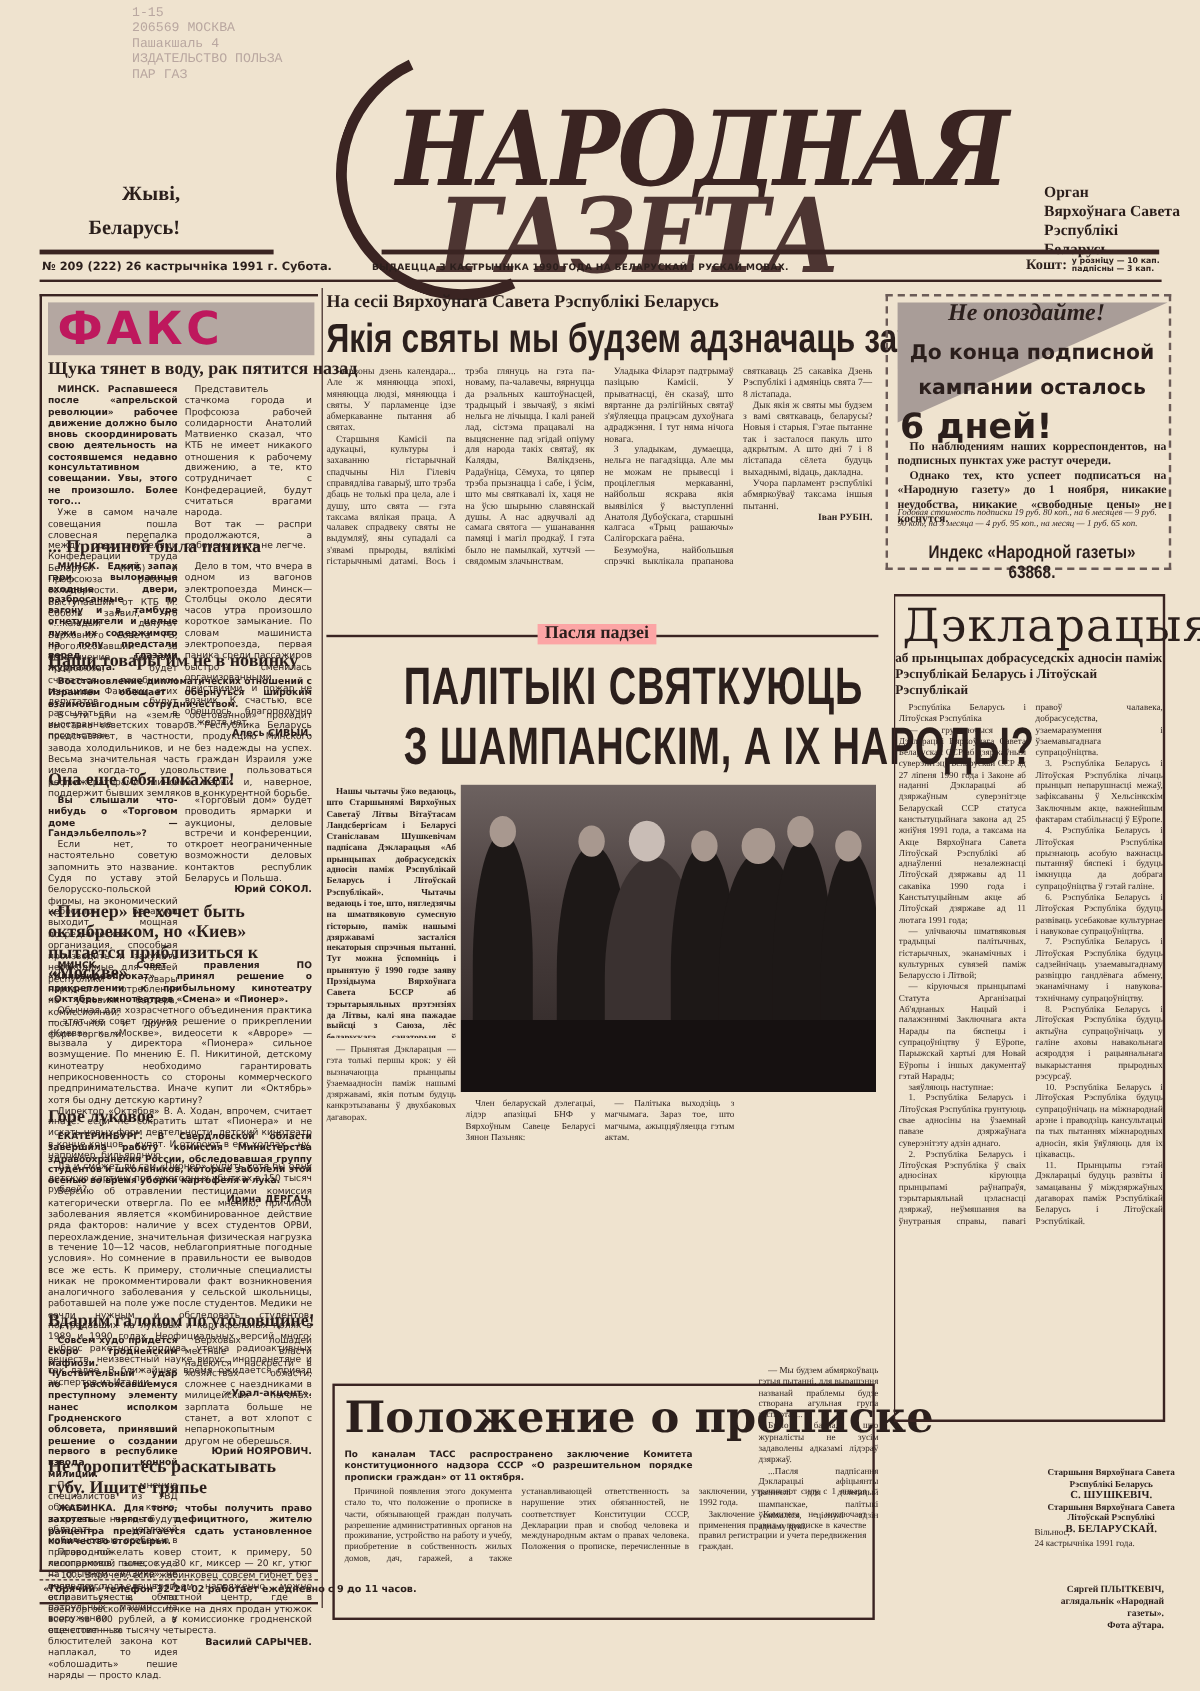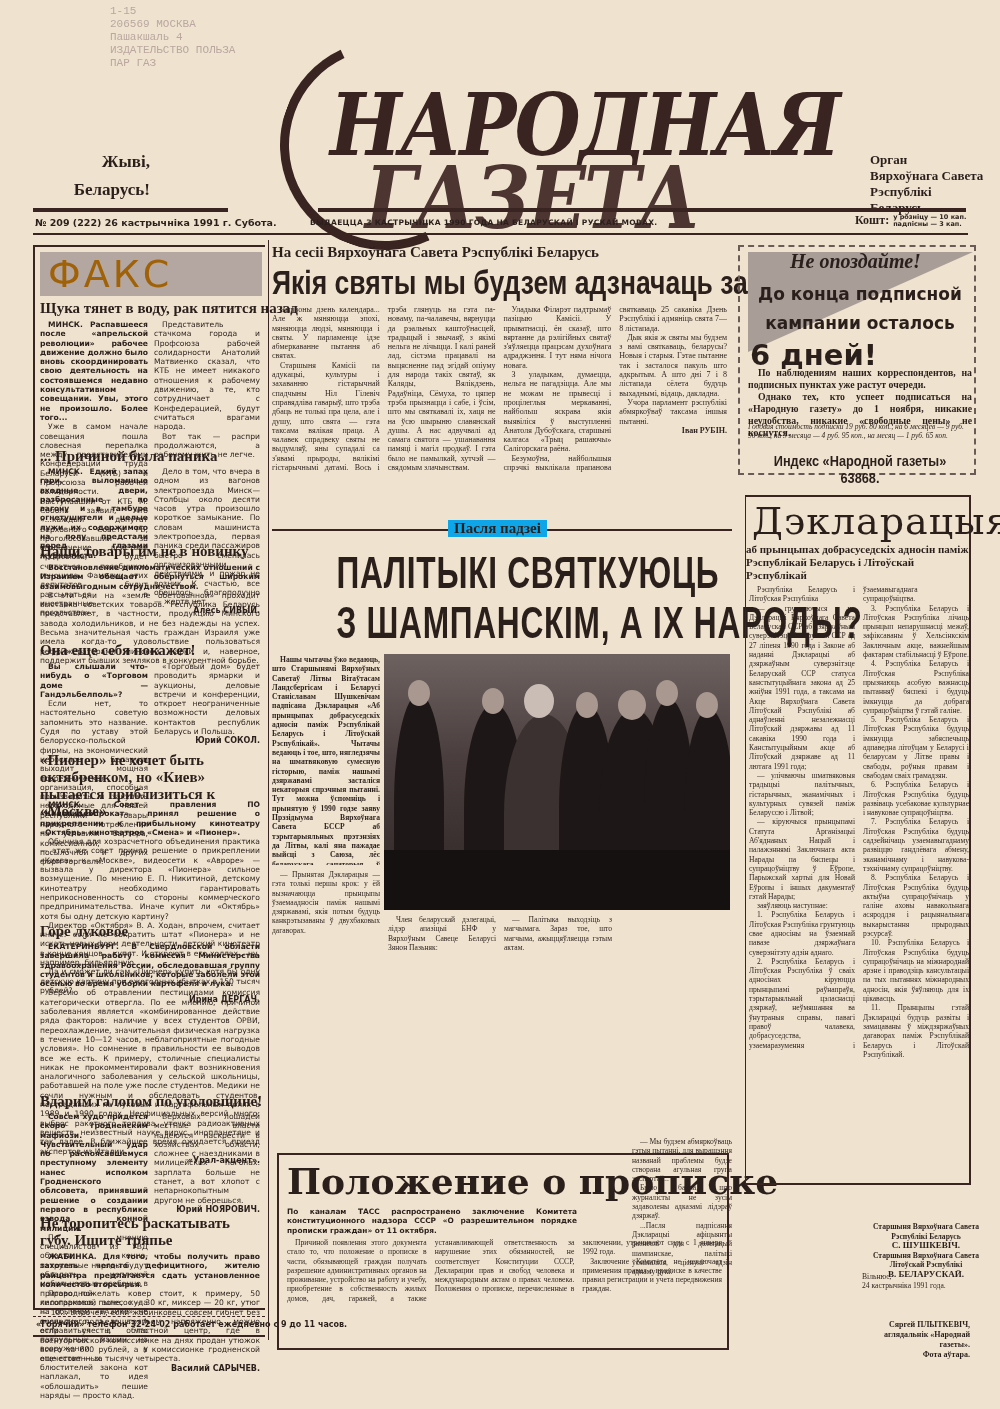--- a/index.html
+++ b/index.html
@@ -24,33 +24,33 @@
   .rule-thick { height: 4px; background: #3a2422; }
   .rule-thin { height: 2px; background: #3a2422; }
   .issue-line { left: 35px; top: 217px; font-size: 9.5px; font-weight: bold; }
   .publish-line { left: 310px; top: 218px; font-size: 7.5px; font-weight: bold; letter-spacing: .3px; }
   .price { left: 855px; top: 213px; font-size: 12px; font-weight: bold; display:flex; align-items:center; gap: 4px; }
   .price small { font-size: 6.5px; line-height: 7px; display:block; font-family: "DejaVu Sans", sans-serif; }
 
   
   .left-frame { left: 33px; top: 245px; width: 232px; height: 1065px; border: 2px solid #3a2422; border-right: none; }
   .fax-banner { left: 40px; top: 252px; width: 222px; height: 44px; background: #b4a7a1; }
-  .fax-title { left: 48px; top: 252px; font-family: "DejaVu Sans", sans-serif; font-size: 38px; letter-spacing: 3px; color: #a16207; line-height: 44px; }
+  .fax-title { left: 48px; top: 252px; font-family: "DejaVu Sans", sans-serif; font-size: 38px; letter-spacing: 3px; color: #be185d; line-height: 44px; font-weight: bold; }
   .lh { font-size: 15px; font-weight: bold; line-height: 17px; }
   .col { font-size: 7.6px; line-height: 9.3px; text-align: justify; }
   .col p { text-indent: 8px; }
   .col .lead { font-weight: bold; }
   .sig { font-size: 8px; font-weight: bold; text-align: right; }
 
   
   .session-hd { left: 272px; top: 244px; font-size: 15px; font-weight: bold; }
   .session-title { left: 272px; top: 262px; font-family: "Liberation Sans", sans-serif; font-weight: bold; font-size: 34px; line-height: 40px; transform: scaleX(0.78); transform-origin:left; white-space: nowrap; }
   .colrule { width: 1px; background: #3a2422; }
   .kicker-rule { left: 272px; top: 529px; width: 460px; height: 2px; background:#3a2422; }
-  .kicker { left: 448px; top: 520px; background:#0ea5e9; padding: 0 6px; font-size: 15px; font-weight: bold; }
+  .kicker { left: 448px; top: 520px; background:#fca5a5; padding: 0 6px; font-size: 15px; font-weight: bold; }
   .big-hd { left: 272px; top: 548px; width: 460px; text-align:center; font-family:"Liberation Sans", sans-serif; font-weight:bold; font-size: 44px; line-height: 50px; transform: scaleX(0.72); transform-origin: center; white-space:nowrap; letter-spacing: 1px; }
   .photo { left: 384px; top: 654px; width: 346px; height: 256px; background: linear-gradient(180deg,#6d6260 0%,#4a3f3e 40%,#2d2524 100%); overflow:hidden; }
   .photo .fig { position:absolute; border-radius: 50% 50% 0 0; background:#1d1817; }
   .photo .head { position:absolute; width:22px; height:26px; border-radius:50%; background:#a8988f; }
   .photo .table { position:absolute; left:0; bottom:0; width:100%; height:60px; background:#161111; }
 
   .pol-box { left: 277px; top: 1153px; width: 452px; height: 197px; border: 2px solid #3a2422; }
   .pol-title { left: 287px; top: 1158px; font-family: "DejaVu Serif", serif; font-weight: bold; font-size: 36px; line-height: 46px; }
 
   
@@ -274,21 +274,20 @@
 <div class="abs col" style="left:749px;top:585px;width:220px;column-count:2;column-gap:8px;height:500px;overflow:hidden;font-size:7.6px;">
   <p>Рэспубліка Беларусь і Літоўская Рэспубліка</p>
   <p>— грунтуючыся на Дэкларацыі Вярхоўнага Савета Беларускай ССР аб дзяржаўным суверэнітэце Беларускай ССР ад 27 ліпеня 1990 года і Законе аб наданні Дэкларацыі аб дзяржаўным суверэнітэце Беларускай ССР статуса канстытуцыйнага закона ад 25 жніўня 1991 года, а таксама на Акце Вярхоўнага Савета Літоўскай Рэспублікі аб аднаўленні незалежнасці Літоўскай дзяржавы ад 11 сакавіка 1990 года і Канстытуцыйным акце аб Літоўскай дзяржаве ад 11 лютага 1991 года;</p>
   <p>— улічваючы шматвяковыя традыцыі палітычных, гістарычных, эканамічных і культурных сувязей паміж Беларуссю і Літвой;</p>
   <p>— кіруючыся прынцыпамі Статута Арганізацыі Аб'яднаных Нацый і палажэннямі Заключнага акта Нарады па бяспецы і супрацоўніцтву ў Еўропе, Парыжскай хартыі для Новай Еўропы і іншых дакументаў гэтай Нарады;</p>
   <p>заяўляюць наступнае:</p>
   <p>1. Рэспубліка Беларусь і Літоўская Рэспубліка грунтуюць свае адносіны на ўзаемнай павазе дзяржаўнага суверэнітэту адзін аднаго.</p>
   <p>2. Рэспубліка Беларусь і Літоўская Рэспубліка ў сваіх адносінах кіруюцца прынцыпамі раўнапраўя, тэрытарыяльнай цэласнасці дзяржаў, неўмяшання ва ўнутраныя справы, павагі правоў чалавека, добрасуседства, узаемаразумення і ўзаемавыгаднага супрацоўніцтва.</p>
   <p>3. Рэспубліка Беларусь і Літоўская Рэспубліка лічаць прынцып непарушнасці межаў, зафіксаваны ў Хельсінкскім Заключным акце, важнейшым фактарам стабільнасці ў Еўропе.</p>
   <p>4. Рэспубліка Беларусь і Літоўская Рэспубліка прызнаюць асобую важнасць пытанняў бяспекі і будуць імкнуцца да добрага супрацоўніцтва ў гэтай галіне.</p>
-  <p>5. Рэспубліка Беларусь і Літоўская Рэспубліка будуць імкнуцца забяспечыць адпаведна літоўцам у Беларусі і беларусам у Літве правы і свабоды, роўныя правам і свабодам сваіх грамадзян.</p>
   <p>6. Рэспубліка Беларусь і Літоўская Рэспубліка будуць развіваць усебаковае культурнае і навуковае супрацоўніцтва.</p>
   <p>7. Рэспубліка Беларусь і Літоўская Рэспубліка будуць садзейнічаць узаемавыгаднаму развіццю гандлёвага абмену, эканамічнаму і навукова-тэхнічнаму супрацоўніцтву.</p>
   <p>8. Рэспубліка Беларусь і Літоўская Рэспубліка будуць актыўна супрацоўнічаць у галіне аховы навакольнага асяроддзя і рацыянальнага выкарыстання прыродных рэсурсаў.</p>
   <p>10. Рэспубліка Беларусь і Літоўская Рэспубліка будуць супрацоўнічаць на міжнароднай арэне і праводзіць кансультацыі па тых пытаннях міжнародных адносін, якія ўяўляюць для іх цікавасць.</p>
   <p>11. Прынцыпы гэтай Дэкларацыі будуць развіты і замацаваны ў міждзяржаўных дагаворах паміж Рэспублікай Беларусь і Літоўскай Рэспублікай.</p>
 </div>
 <div class="abs" style="left:860px;top:1222px;width:108px;text-align:center;font-size:7.6px;font-weight:bold;line-height:9.5px;margin-left:12px;">
   <div>Старшыня Вярхоўнага Савета Рэспублікі Беларусь</div>
   <div style="font-size:9px;">С. ШУШКЕВІЧ.</div>
   <div>Старшыня Вярхоўнага Савета Літоўскай Рэспублікі</div>

